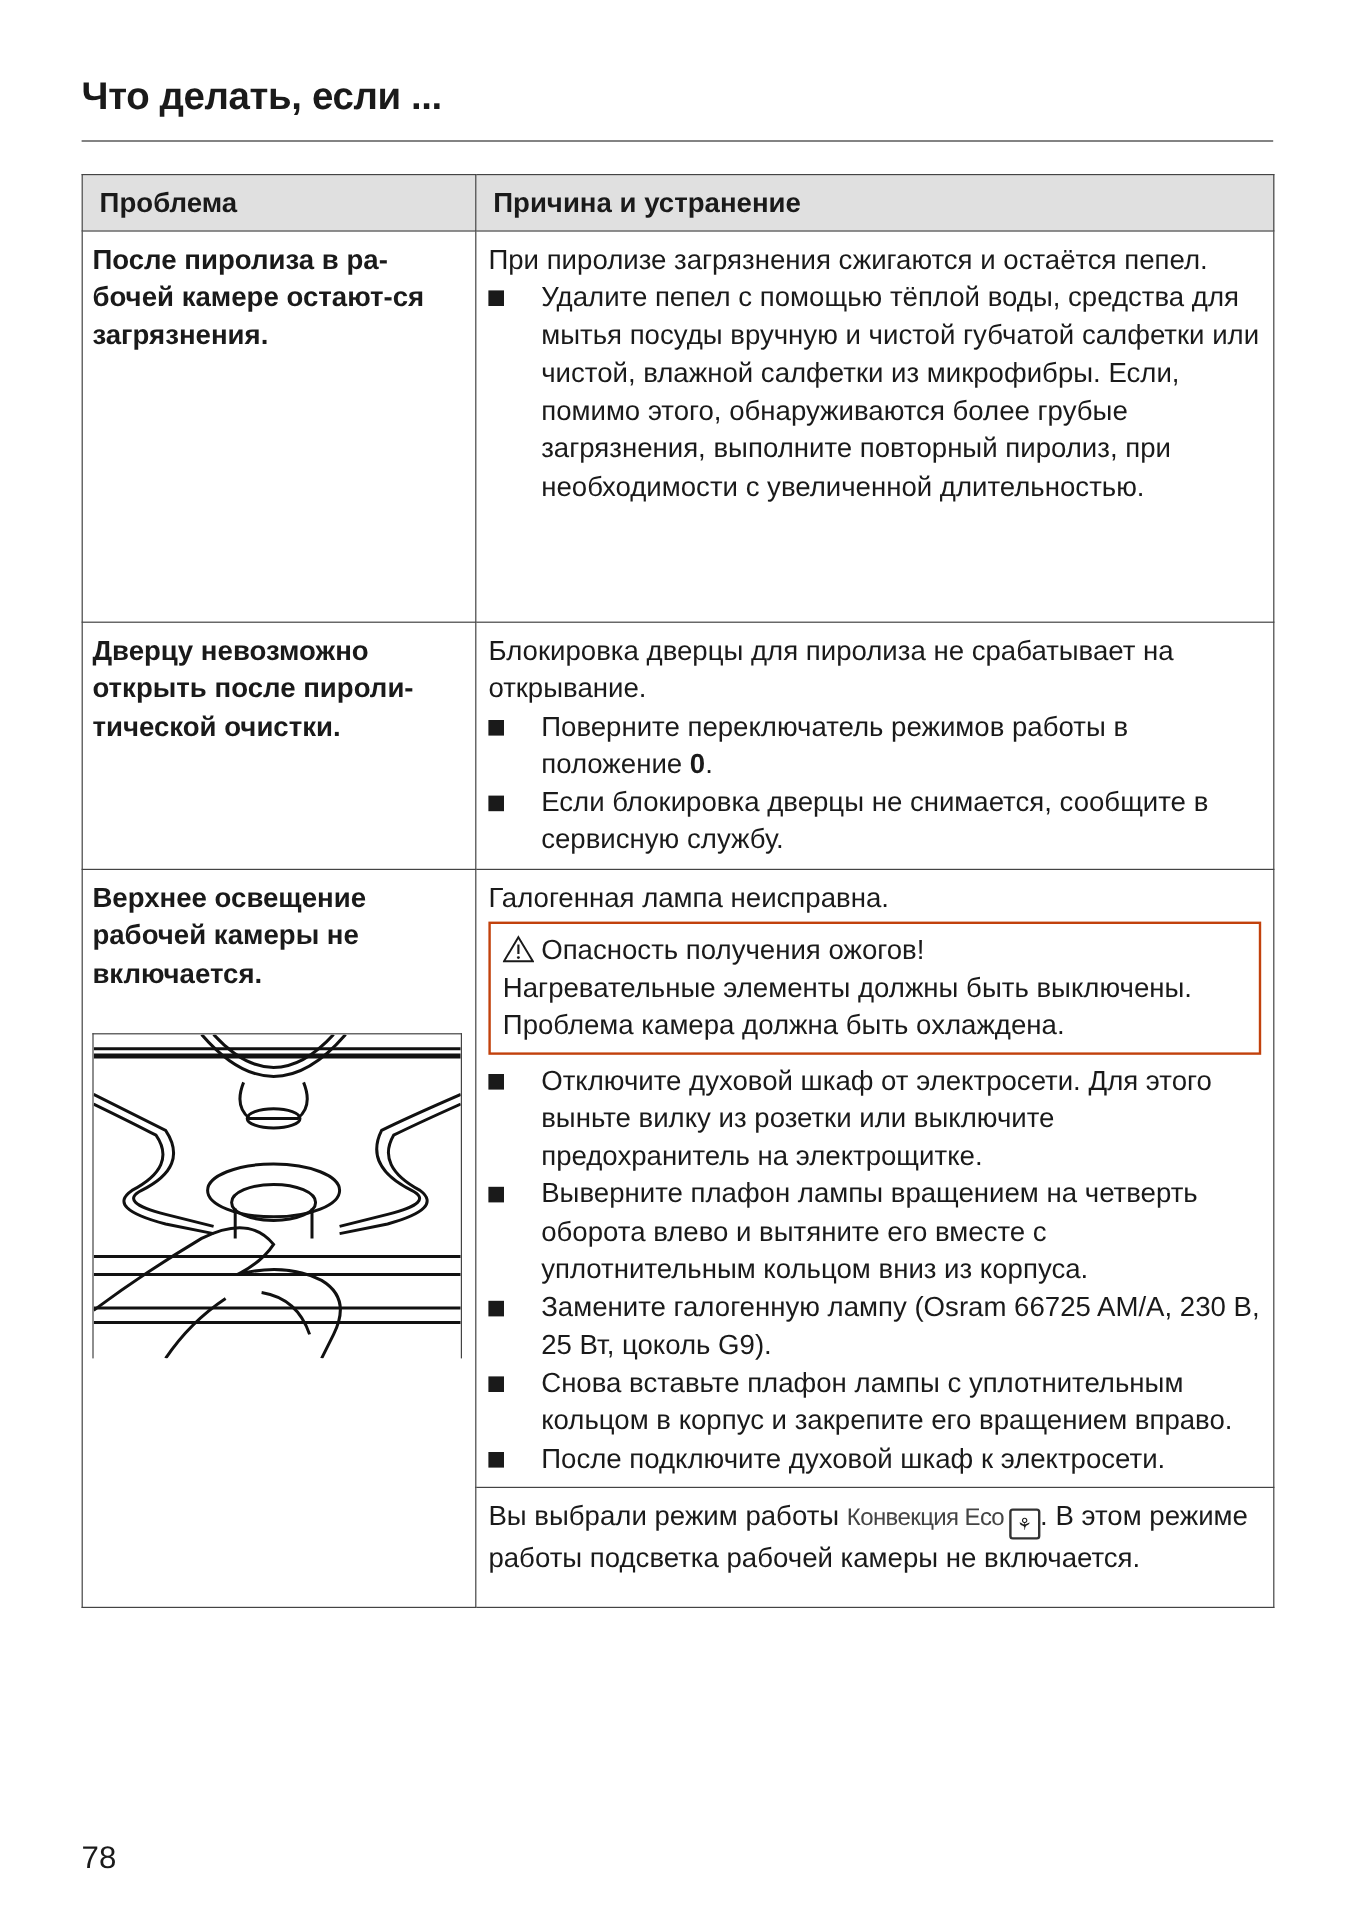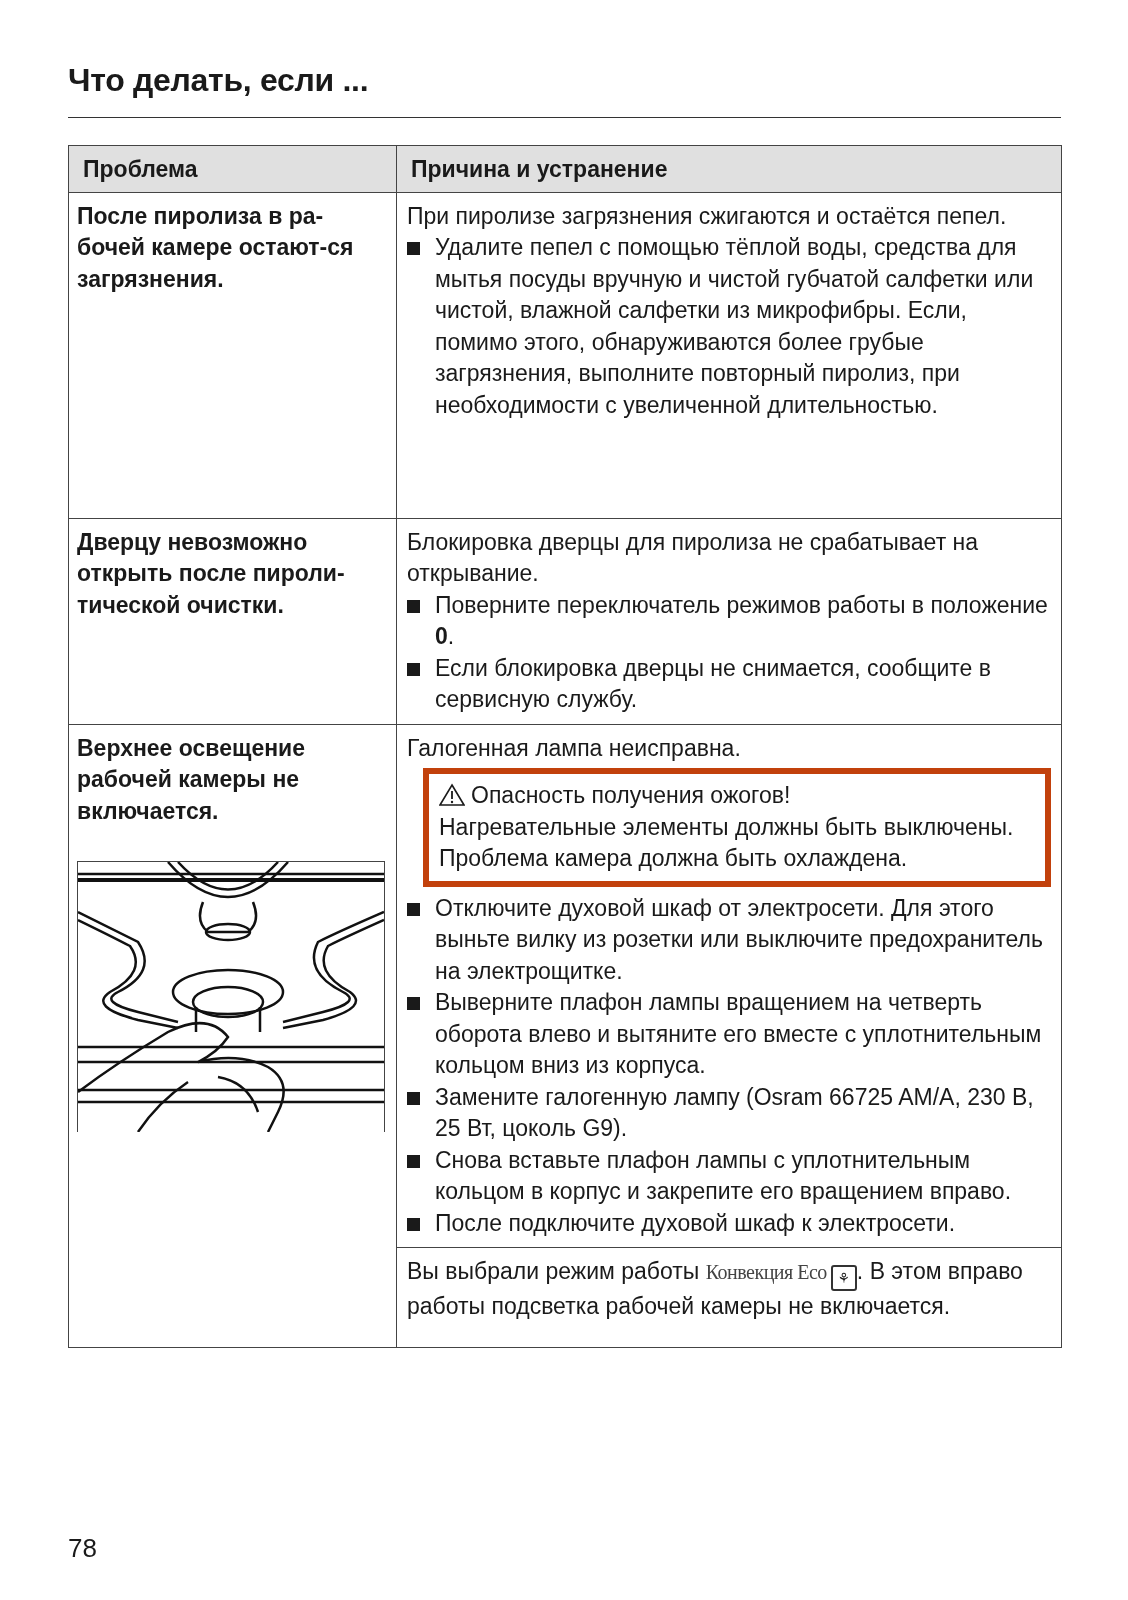--- a/index.html
+++ b/index.html
@@ -5,26 +5,26 @@
   html,body{margin:0;padding:0;background:#fff;}
   body{width:1128px;height:1600px;position:relative;font-family:"Liberation Sans",sans-serif;color:#1a1a1a;overflow:hidden;}
   .title{position:absolute;left:68px;top:62px;font-size:32px;font-weight:bold;letter-spacing:-0.3px;}
   .rule{position:absolute;left:68px;top:117px;width:993px;height:1px;background:#333;}
   table{position:absolute;left:68px;top:145px;width:994px;border-collapse:collapse;font-size:23px;line-height:31.5px;}
   td,th{border:1.5px solid #444;vertical-align:top;text-align:left;}
   th{background:#e0e0e0;font-weight:bold;padding:8px 14px 6px 14px;height:31px;margin-left:17px;}
   th.c1{width:290px;}
   td.c1{padding:8px 11px 6px 8px;font-weight:bold;}
   td.c2{padding:8px 10px 8px 10px;}
-  .bl{display:flex;}
+  .bl{display:flex;gap:16px;}
   .bl .sq{flex:0 0 28px;}
   .sq::before{content:"";display:inline-block;width:13px;height:13px;background:#1a1a1a;margin-top:9px;}
-  .warn{border:6px solid #c2410c;margin:4px 0 6px 16px;padding:6px 10px 6px 10px;}
+  .warn{border:2px solid #c2410c;margin:4px 0 6px 0;padding:6px 10px 6px 10px;}
   .warn svg{vertical-align:-4px;margin-right:6px;}
-  .econame{font-size:20px;color:#444;letter-spacing:-0.5px;font-family:Liberation Serif, serif;}
+  .econame{font-size:20px;color:#444;letter-spacing:-0.5px;}
   .ecoicon{display:inline-block;width:22px;height:22px;border:2px solid #333;border-radius:3px;vertical-align:-4px;margin-left:4px;font-size:14px;line-height:22px;text-align:center;}
   .illus{margin:34px 0 0 0;width:306px;height:270px;border:1.5px solid #444;border-bottom:none;overflow:hidden;}
   .pageno{position:absolute;left:68px;top:1533px;font-size:26px;}
 </style>
 </head>
 <body>
 
 <div class="title">Что делать, если ...</div>
 <div class="rule"></div>
 
@@ -116,19 +116,19 @@
           </div>
       <div class="bl">
             <span class="sq"></span>
             <span>После подключите духовой шкаф к электросети.</span>
           </div>
     </td>
   </tr>
   <tr style="height:100px;">
     <td class="c2">
       <span>Вы выбрали режим работы</span>
-      <span class="econame">Конвекция Eco</span><span class="ecoicon">⚘</span><span>. В этом вправо работы подсветка рабочей камеры не включается.</span>
+      <span class="econame">Конвекция Eco</span><span class="ecoicon">⚘</span><span>. В этом режиме работы подсветка рабочей камеры не включается.</span>
     </td>
   </tr>
 </tbody>
   </table>
 
 <div class="pageno">78</div>
 
 </body></html>

